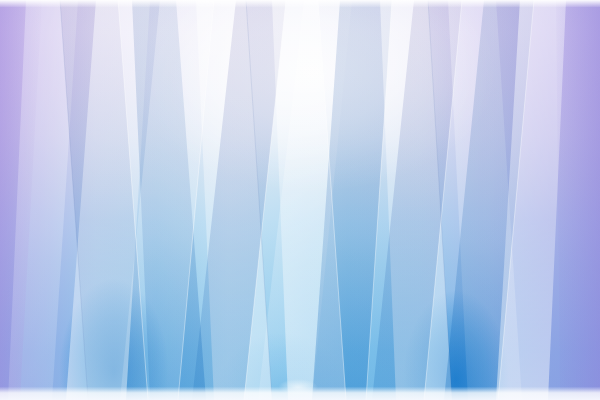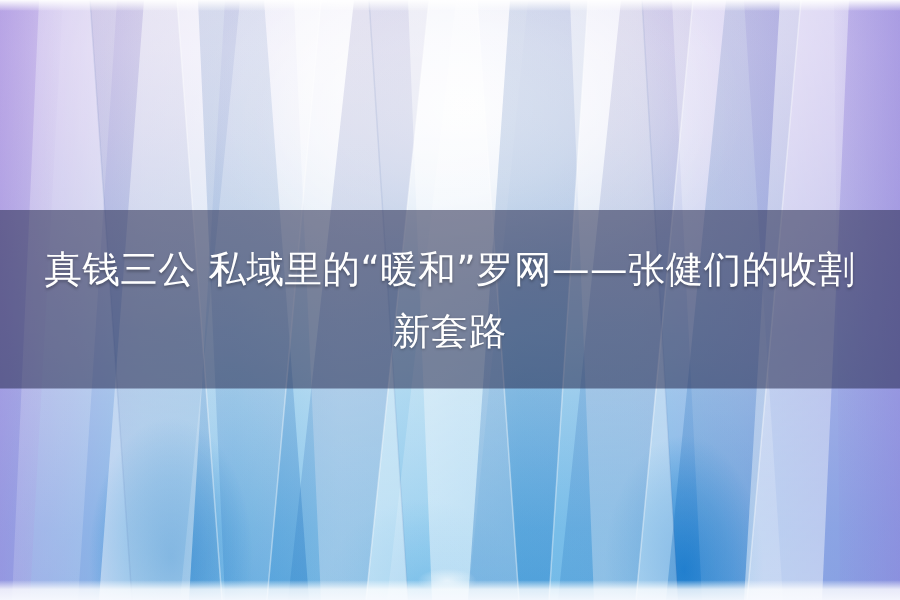--- a/index.html
+++ b/index.html
@@ -186,17 +186,14 @@
       <path d="M60,0 L88,400"></path>
       <path d="M246,0 L272,400"></path>
       <path d="M428,0 L452,400"></path>
     </g>
   </svg>
 
   <div id="edge-top"></div>
   <div id="edge-bottom"></div>
   <div id="watermark"></div>
 
-  <div id="caption-band">
-    <p id="caption-text">真钱三公 私域里的“暖和”罗网——张健们的收割新套路</p>
-  </div>
 
 </div>
 
 </body></html>

